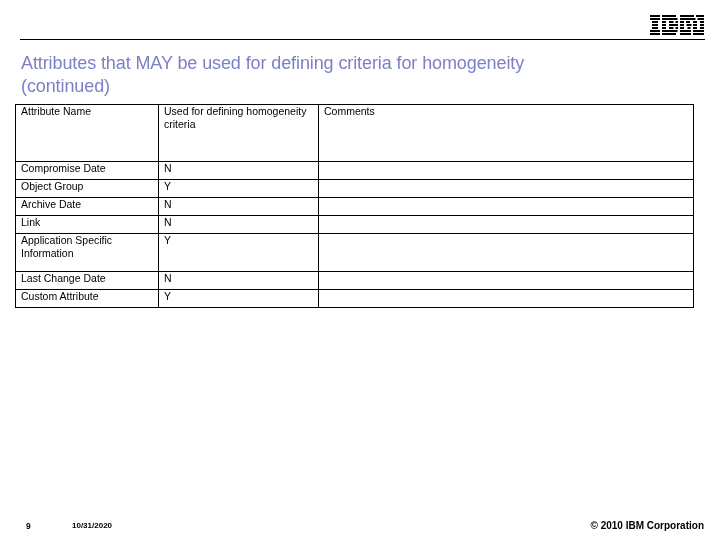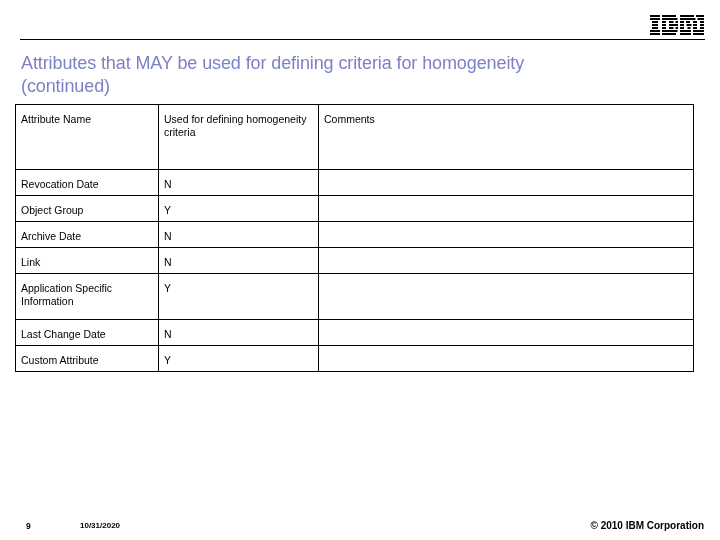--- a/index.html
+++ b/index.html
@@ -64,21 +64,21 @@
     top: 104px;
     width: 678px;
     border-collapse: collapse;
     table-layout: fixed;
     font-size: 10.5px;
     line-height: 13px;
   }
   #attributes-table td,
   #attributes-table th {
     border: 1.4px solid #000000;
-    padding: 8px 5px 4px 5px;
+    padding: 0 5px 4px 5px;
     vertical-align: top;
     text-align: left;
     font-weight: 400;
     color: #000000;
   }
   #attributes-table col.c-name    { width: 143px; }
   #attributes-table col.c-used    { width: 160px; }
   #attributes-table col.c-comment { width: 375px; }
 
   #attributes-table thead td { height: 52px; }
@@ -97,21 +97,21 @@
   }
   #footer-page-number {
     position: absolute;
     left: 26px;
     top: 9px;
     font-weight: bold;
     font-size: 8.5px;
   }
   #footer-date {
     position: absolute;
-    left: 80px;
+    left: 72px;
     top: 9px;
     font-weight: bold;
     font-size: 8px;
   }
   #footer-copyright {
     position: absolute;
     right: 16px;
     top: 9px;
     font-size: 10px;
     font-weight: bold;
@@ -186,21 +186,21 @@
   </colgroup>
   <thead>
     <tr>
       <td>Attribute Name</td>
       <td>Used for defining homogeneity criteria</td>
       <td>Comments</td>
     </tr>
   </thead>
   <tbody id="attributes-table-body">
       <tr>
-        <td>Revocation Date</td>
+        <td>Compromise Date</td>
         <td>N</td>
         <td></td>
       </tr>
       <tr>
         <td>Object Group</td>
         <td>Y</td>
         <td></td>
       </tr>
       <tr>
         <td>Archive Date</td>

